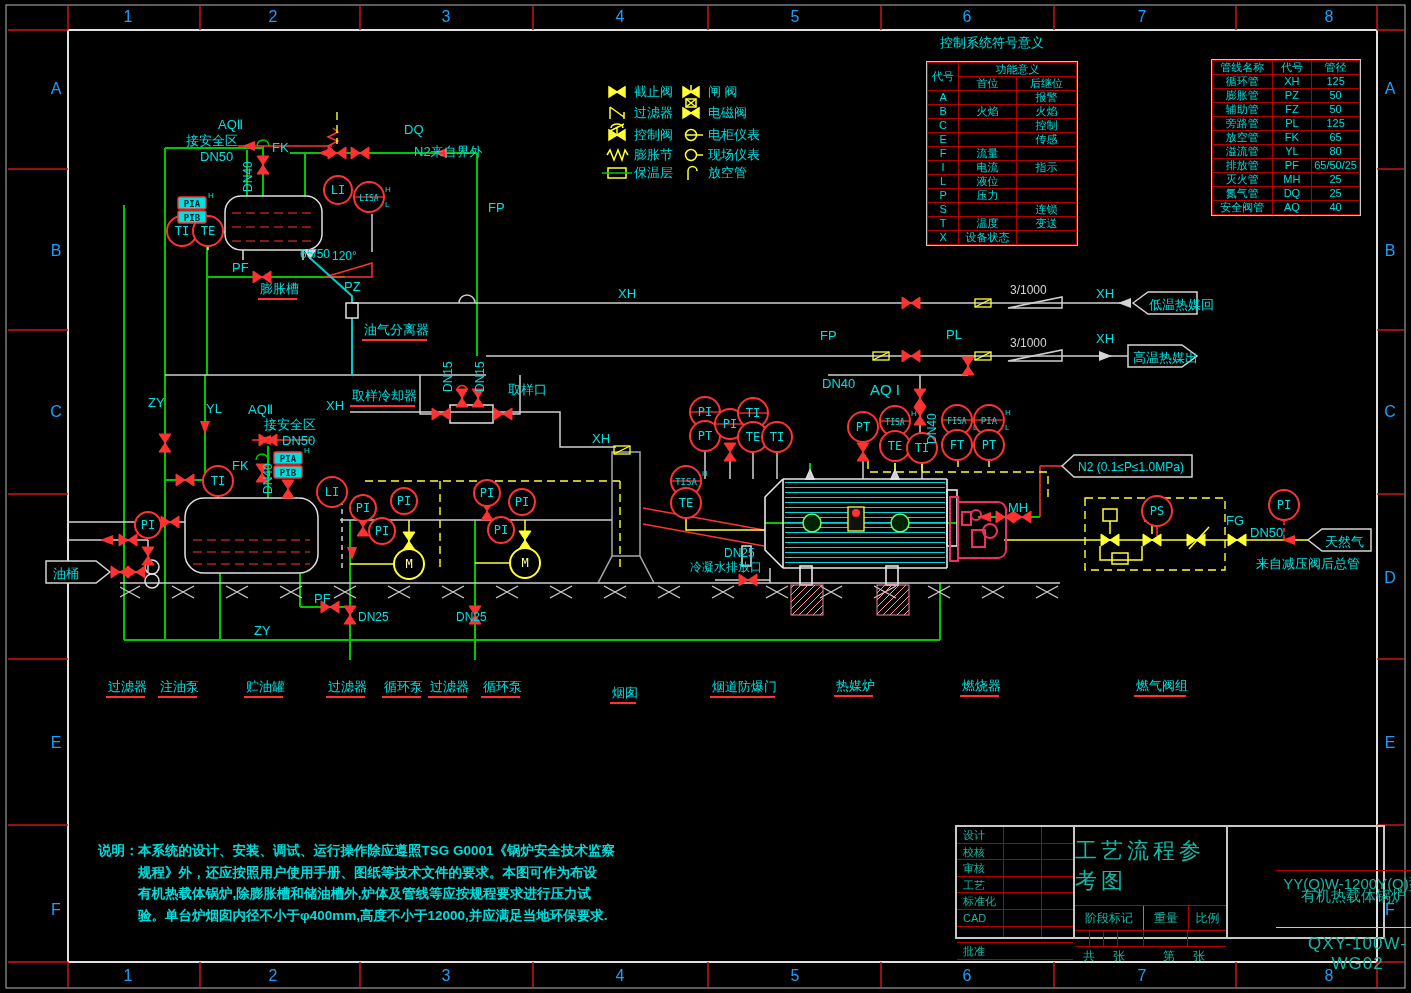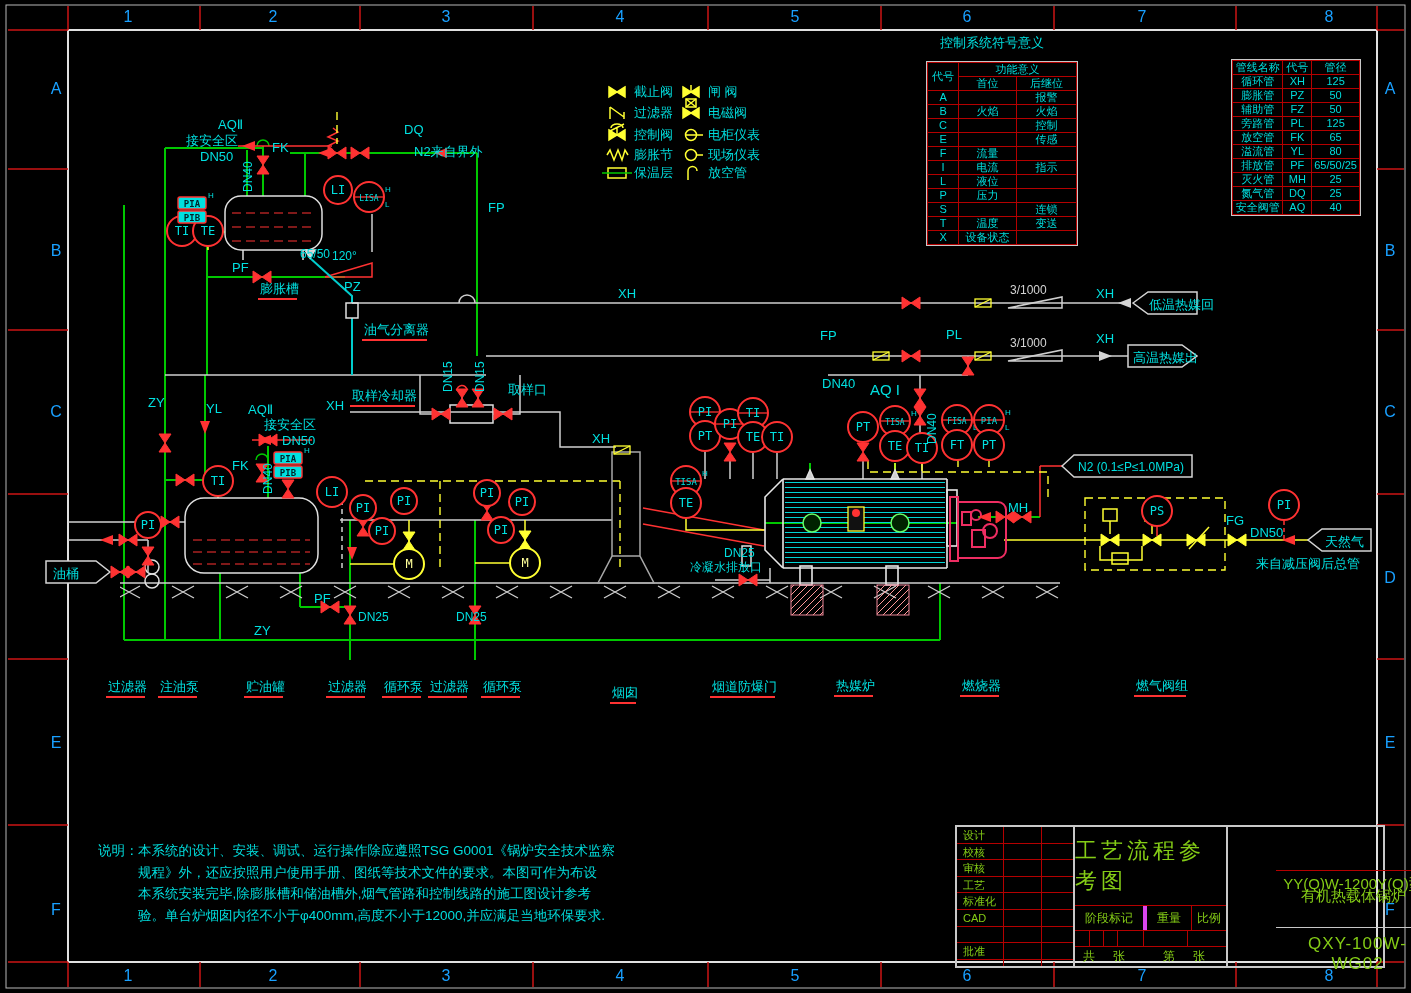--- a/index.html
+++ b/index.html
@@ -7,26 +7,26 @@
          font-family:"Liberation Sans",sans-serif;}
   #dwg{position:absolute;left:0;top:0;}
   
   .cadtbl{position:absolute;border-collapse:collapse;background:transparent;
           font-family:"Liberation Sans",sans-serif;}
   .cadtbl th,.cadtbl td{border:1px solid #b40000;color:#00dcdc;font-size:11px;
           font-weight:normal;text-align:center;padding:0 2px;height:13px;line-height:13px;white-space:nowrap;}
   .cadtbl{border:1px solid #c8c8c8;outline:1px solid #c8c8c8;}
   
   #notes{position:absolute;left:98px;top:840px;width:540px;color:#00dcdc;
-         font-size:13.5px;line-height:21.5px;}
+         font-size:13.5px;line-height:21.5px;font-weight:bold;}
   #notesPrefix{position:absolute;left:0;top:0;}
   #noteLines{margin-left:40px;}
   
-  #tb{position:absolute;left:955px;top:825px;width:430px;height:143px;
-      border:2px solid #c8c8c8;box-sizing:border-box;color:#84cc16;}
+  #tb{position:absolute;left:955px;top:825px;width:430px;height:114px;
+      border:2px solid #c8c8c8;box-sizing:border-box;color:#14b8a6;}
   #tb .abs{position:absolute;box-sizing:border-box;}
   .tb-lrow{position:relative;height:16.6px;border-bottom:1px solid #b40000;
            font-size:11px;line-height:16px;padding-left:6px;box-sizing:border-box;}
   .vline{position:absolute;top:0;bottom:0;width:1px;background:#b40000;}
   .vlineW{position:absolute;top:0;bottom:0;width:2px;background:#c8c8c8;}
   .hline{position:absolute;left:0;right:0;height:1px;background:#b40000;}
 </style>
 </head>
 <body>
 
@@ -673,21 +673,21 @@
           <td>变送</td>
         </tr>
         <tr>
           <td>X</td>
           <td>设备状态</td>
           <td></td>
         </tr>
       </tbody>
 </table>
 
-<table class="cadtbl" style="left:1212px;top:60px;width:128px;margin-left:20px;">
+<table class="cadtbl" style="left:1212px;top:60px;width:148px;">
   <thead>
     <tr>
       <th style="width:55px">管线名称</th>
       <th style="width:35px">代号</th>
       <th style="width:38px">管径</th>
     </tr>
   </thead>
   <tbody>
         <tr>
           <td>循环管</td>
@@ -740,21 +740,21 @@
           <td>40</td>
         </tr>
       </tbody>
 </table>
 
 <div id="notes">
   <span id="notesPrefix">说明：</span>
   <div id="noteLines">
         <div>本系统的设计、安装、调试、运行操作除应遵照TSG G0001《锅炉安全技术监察</div>
         <div>规程》外，还应按照用户使用手册、图纸等技术文件的要求。本图可作为布设</div>
-        <div>本系统安装完毕,除膨胀槽和储油槽外,烟气管路和控制线路的施工图设计参考</div>
+        <div>有机热载体锅炉,除膨胀槽和储油槽外,炉体及管线等应按规程要求进行压力试</div>
         <div>验。单台炉烟囱内径不小于φ400mm,高度不小于12000,并应满足当地环保要求.</div>
       </div>
 </div>
 
 <div id="tb">
   <div class="vlineW" style="left:116px"></div>
   <div class="vlineW" style="left:269px"></div>
   <div class="abs" id="tbLeftRows" style="left:0;top:0;width:116px;height:100%;">
     <div class="vline" style="left:46px"></div>
     <div class="vline" style="left:84px"></div>
@@ -762,21 +762,21 @@
         <div class="tb-lrow"><span>校核</span></div>
         <div class="tb-lrow"><span>审核</span></div>
         <div class="tb-lrow"><span>工艺</span></div>
         <div class="tb-lrow"><span>标准化</span></div>
         <div class="tb-lrow"><span>CAD</span></div>
         <div class="tb-lrow"><span></span></div>
         <div class="tb-lrow"><span>批准</span></div>
       </div>
   <div class="abs" style="left:118px;top:4px;width:150px;height:70px;display:flex;align-items:center;justify-content:center;font-size:22px;letter-spacing:4px;">工艺流程参考图</div>
   <div class="abs" style="left:118px;top:78px;width:151px;height:26px;border-top:1px solid #b40000;border-bottom:1px solid #b40000;display:flex;font-size:12px;">
-    <span style="width:68px;text-align:center;line-height:25px;border-right:4px solid #d946ef;">阶段标记</span>
+    <span style="width:68px;text-align:center;line-height:25px;border-right:1px solid #d946ef;">阶段标记</span>
     <span style="width:44px;text-align:center;line-height:25px;border-right:1px solid #b40000;">重量</span>
     <span style="flex:1;text-align:center;line-height:25px;">比例</span>
   </div>
   <div class="abs" style="left:118px;top:104px;width:151px;height:16px;border-bottom:1px solid #b40000;">
     <div class="vline" style="left:14px"></div>
         <div class="vline" style="left:28px"></div>
     <div class="vline" style="left:42px"></div>
         <div class="vline" style="left:68px"></div>
     <div class="vline" style="left:112px"></div>
   </div>

